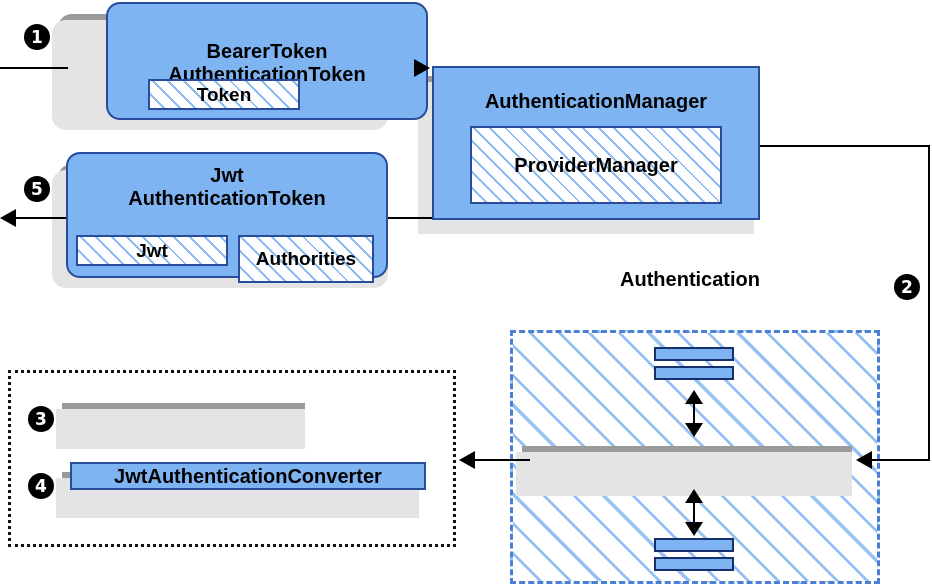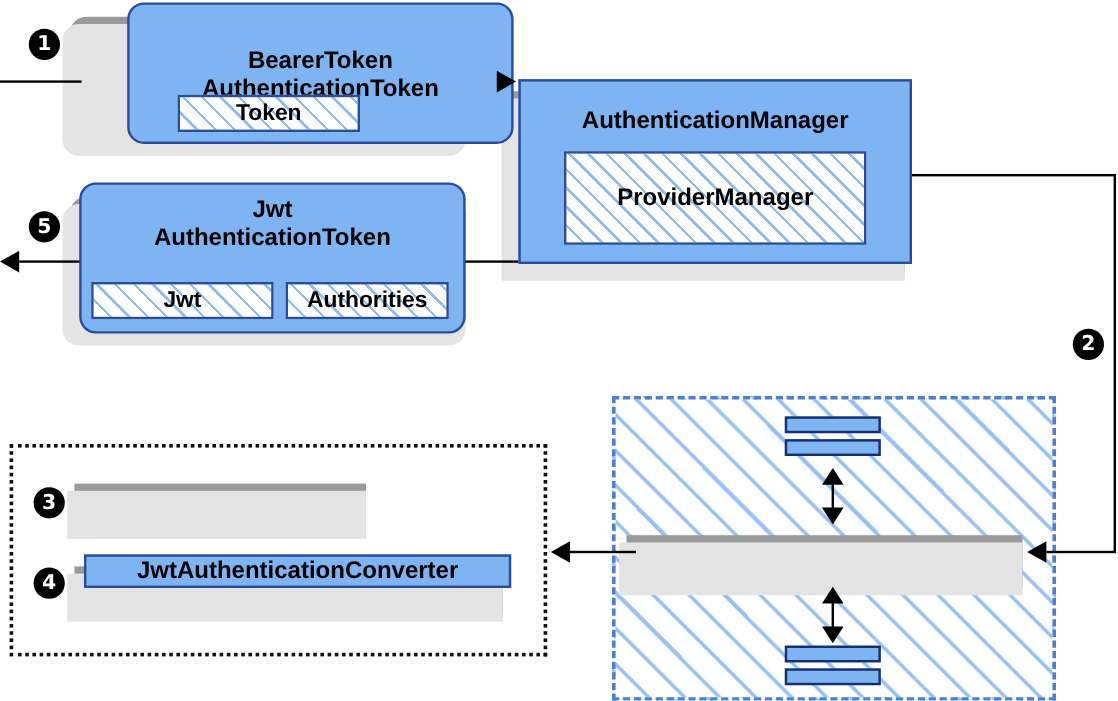--- a/index.html
+++ b/index.html
@@ -88,31 +88,32 @@
   <div class="ln h" style="left:16px;top:217px;width:52px;"></div>
   <div class="arrow left" style="left:0px;top:209px;"></div>
 
   <div class="shadow s1 round" style="left:58px;top:164px;width:330px;height:118px;"></div>
   <div class="shadow s2 round" style="left:52px;top:170px;width:336px;height:118px;"></div>
   <div class="node round" style="left:66px;top:152px;width:322px;height:126px;flex-direction:column;justify-content:flex-start;">
     <div style="font-size:20px;margin-top:10px;">Jwt</div>
     <div style="font-size:20px;">AuthenticationToken</div>
   </div>
   <div class="hatch-box" style="left:76px;top:235px;width:152px;height:31px;font-size:19px;">Jwt</div>
-  <div class="hatch-box" style="left:238px;top:235px;width:136px;height:31px;font-size:19px;">Authorities</div>
+  <div class="hatch-box" style="left:238px;top:235px;width:136px;height:48px;font-size:19px;">Authorities</div>
 
   <div class="ln h" style="left:386px;top:217px;width:48px;"></div>
 
   <div class="ln h" style="left:760px;top:145px;width:170px;"></div>
   <div class="ln v" style="left:928px;top:145px;height:315px;"></div>
   <div class="ln h" style="left:872px;top:459px;width:58px;"></div>
   <div class="arrow left" style="left:856px;top:451px;"></div>
   <div class="badge" style="left:894px;top:274px;">2</div>
 
   <div class="lbl" style="left:570px;top:268px;width:240px;font-size:20px;">
+    <div>Authentication</div>
   </div>
 
   <div class="dashed-group" style="left:510px;top:330px;width:370px;height:254px;"></div>
 
   <div class="bar" style="left:654px;top:347px;width:80px;height:14px;"></div>
   <div class="bar" style="left:654px;top:366px;width:80px;height:14px;"></div>
 
   <div class="arrow up" style="left:685px;top:390px;"></div>
   <div class="ln v" style="left:693px;top:398px;height:32px;"></div>
   <div class="arrow down" style="left:685px;top:423px;"></div>

